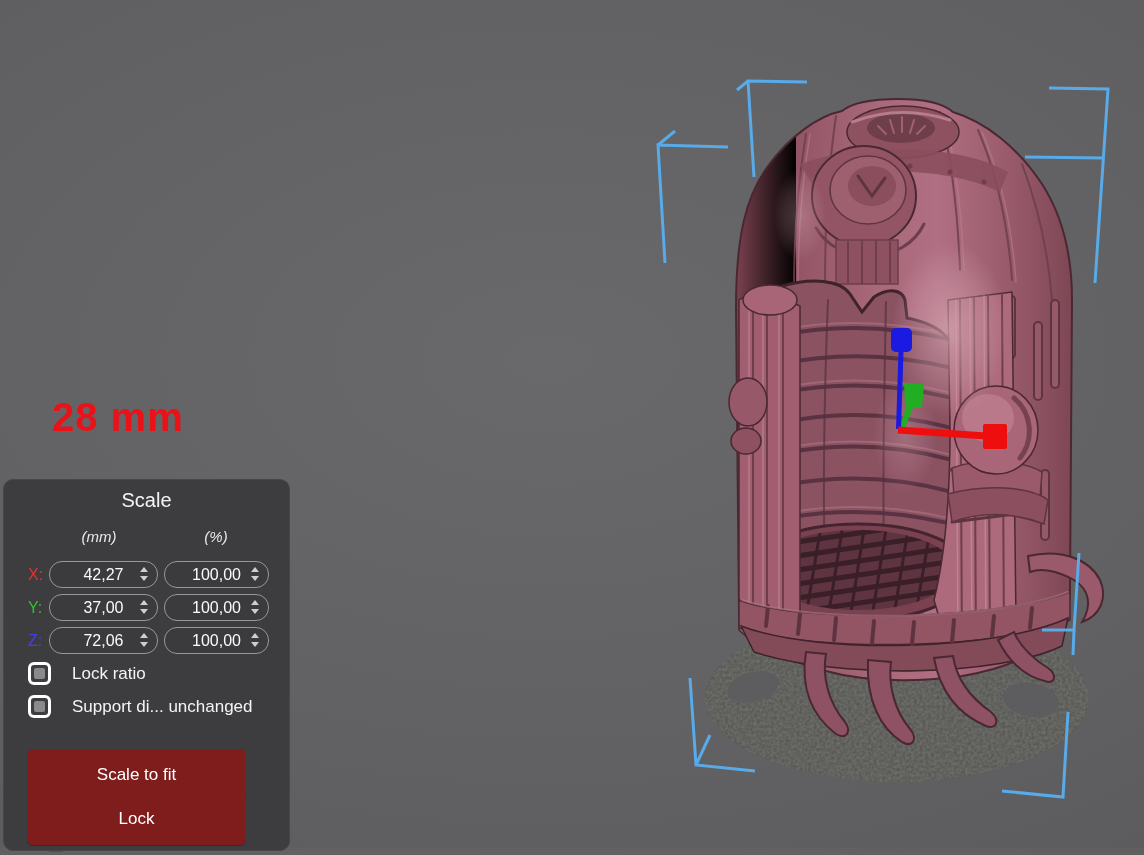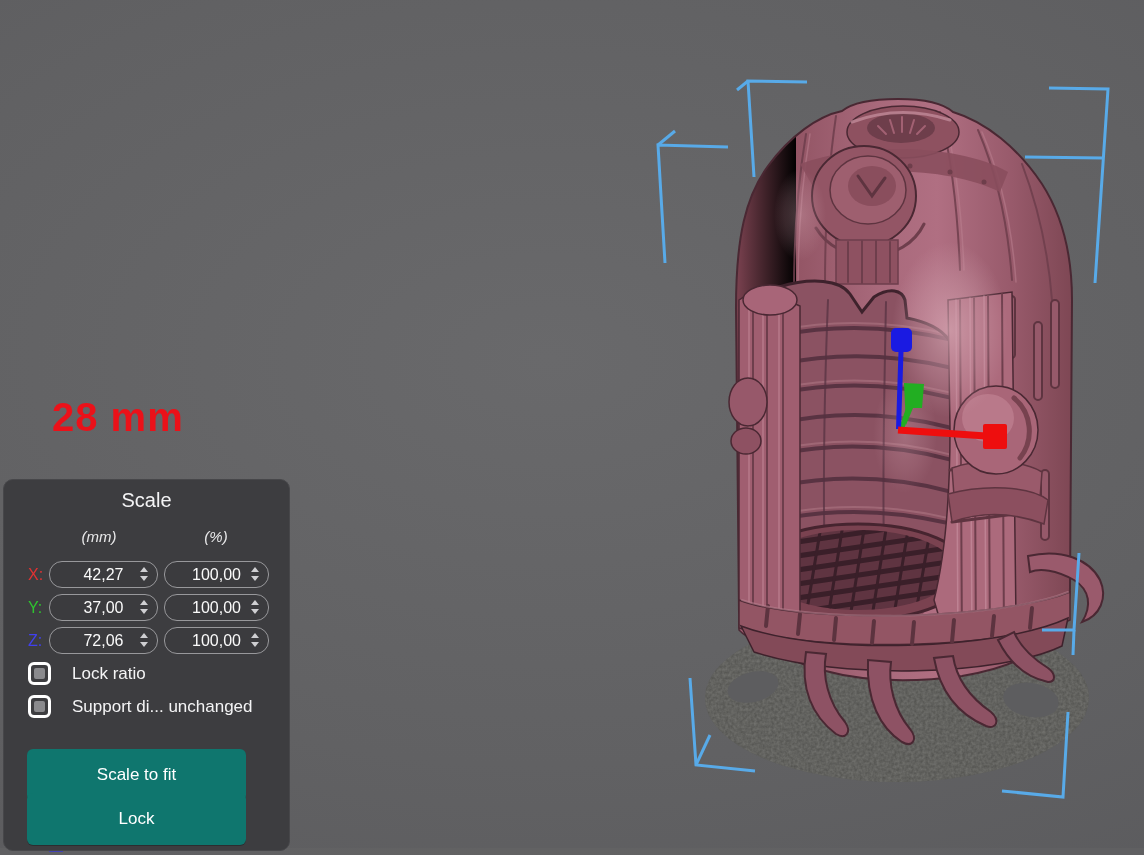--- a/index.html
+++ b/index.html
@@ -48,21 +48,21 @@
     position:absolute;left:24px;top:1px;width:23px;height:23px;
     border:3px solid #ffffff;border-radius:6px;background:#3d3d40;cursor:pointer;
   }
   .checkbox::after{
     content:"";position:absolute;left:3px;top:3px;width:11px;height:11px;
     background:#8a8a8d;border-radius:2px;
   }
   .check-label{position:absolute;left:68px;top:1px;font-size:17px;line-height:24px;color:#f4f4f5;}
   .panel-btn{
     position:absolute;left:23px;width:219px;height:52px;border:none;border-radius:6px;
-    background:#0f766e;color:#ffffff;font-size:17px;font-family:"Liberation Sans",sans-serif;
+    background:#7f1d1d;color:#ffffff;font-size:17px;font-family:"Liberation Sans",sans-serif;
     cursor:pointer;box-shadow:0 1px 0 rgba(0,0,0,.25);
   }
   .btn-0{top:269px;} .btn-1{top:313px;}
 </style>
 </head>
 <body>
 
 <div class="viewport">
 
   <svg class="scene" width="1144" height="855" viewBox="0 0 1144 855">

